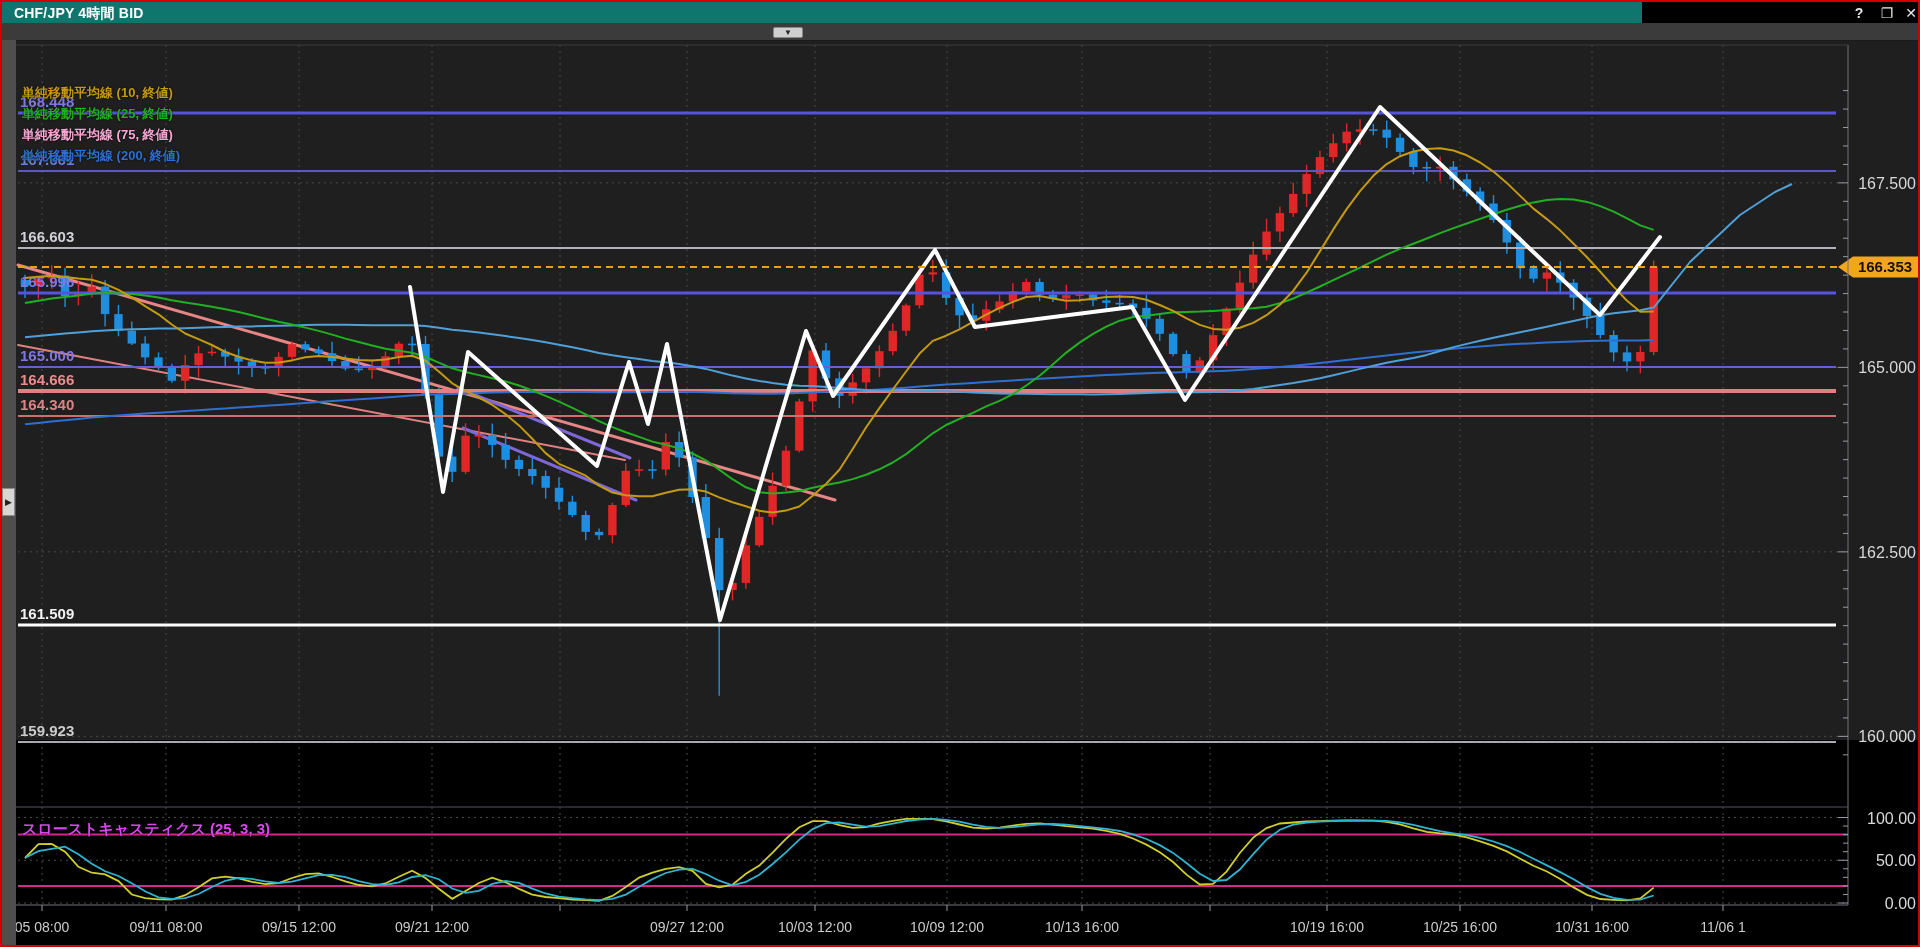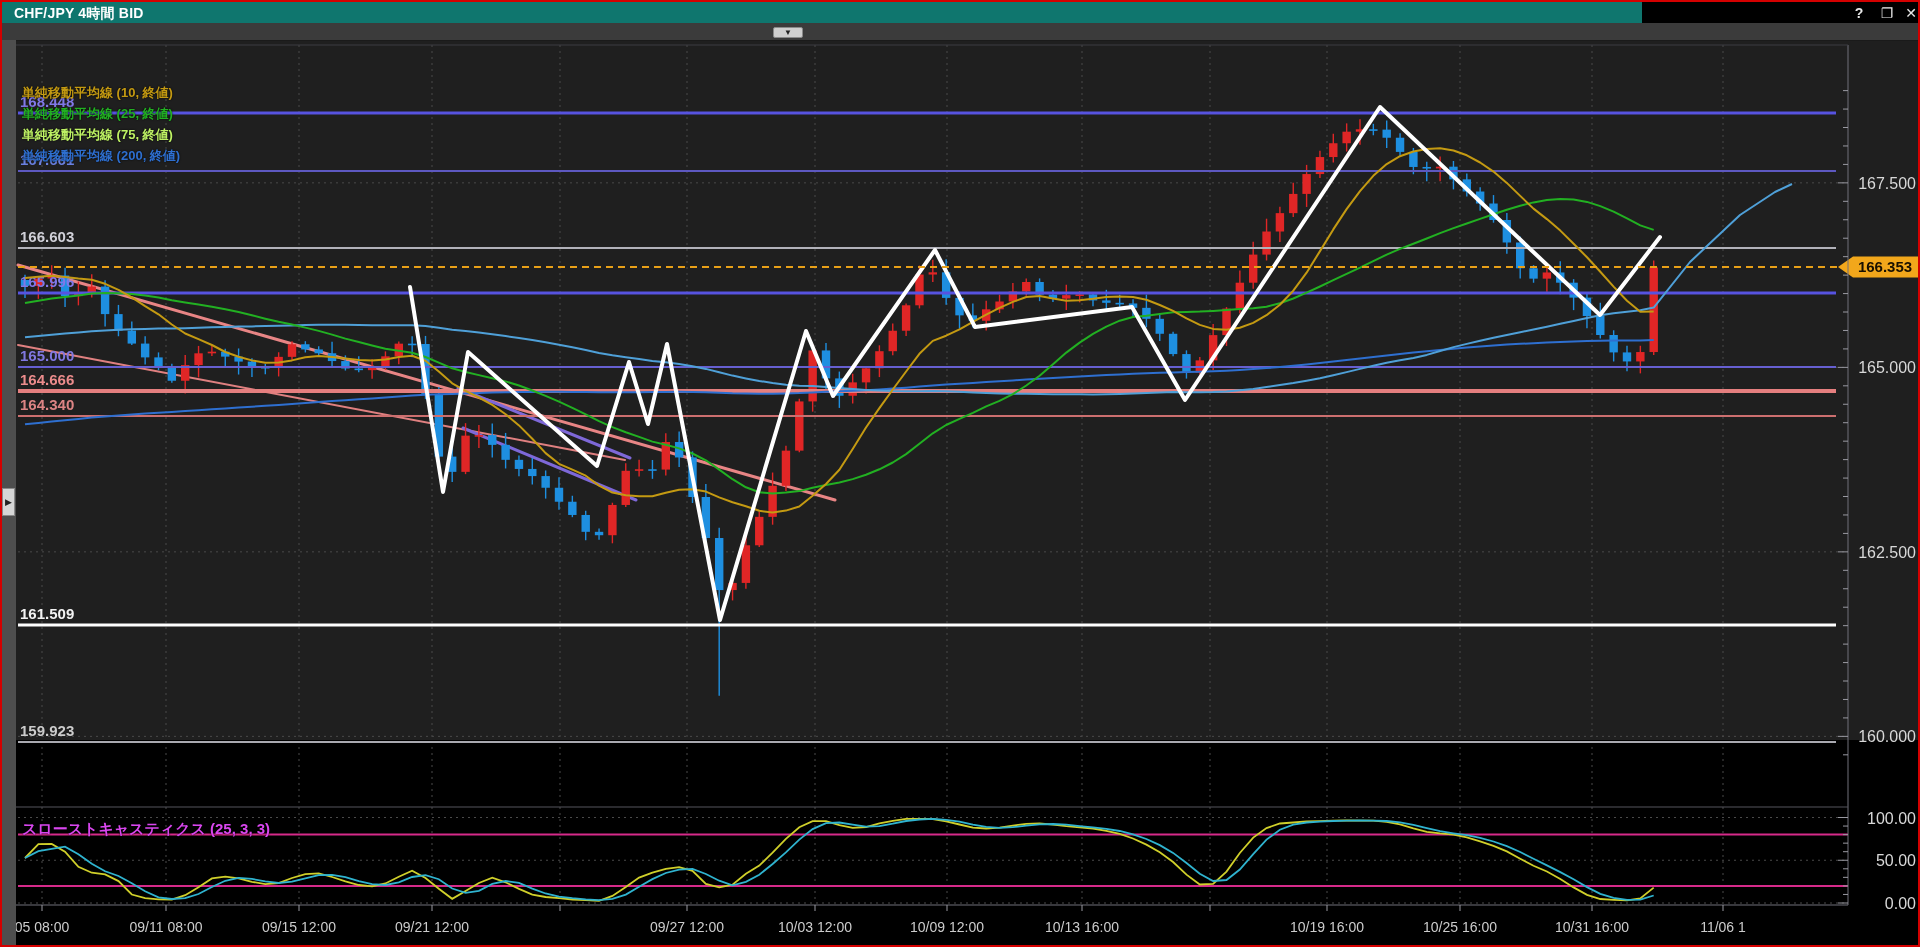--- a/index.html
+++ b/index.html
@@ -440,19 +440,19 @@
         <text x="1327" y="932" font-family="&quot;Liberation Sans&quot;,&quot;DejaVu Sans&quot;,sans-serif" fill="#cccccc" font-size="14" text-anchor="middle">10/19 16:00</text>
         <text x="1460" y="932" font-family="&quot;Liberation Sans&quot;,&quot;DejaVu Sans&quot;,sans-serif" fill="#cccccc" font-size="14" text-anchor="middle">10/25 16:00</text>
         <text x="1592" y="932" font-family="&quot;Liberation Sans&quot;,&quot;DejaVu Sans&quot;,sans-serif" fill="#cccccc" font-size="14" text-anchor="middle">10/31 16:00</text>
         <text x="1723" y="932" font-family="&quot;Liberation Sans&quot;,&quot;DejaVu Sans&quot;,sans-serif" fill="#cccccc" font-size="14" text-anchor="middle">11/06 1</text>
       </g>
     </svg>
 
   <div class="legend">
     <div class="legend-row" style="color: rgb(196, 154, 18);">単純移動平均線 (10, 終値)</div>
     <div class="legend-row" style="color: rgb(34, 176, 34);">単純移動平均線 (25, 終値)</div>
-    <div class="legend-row" style="color: #bef264;">単純移動平均線 (75, 終値)</div>
+    <div class="legend-row" style="color: #f9a8d4;">単純移動平均線 (75, 終値)</div>
     <div class="legend-row" style="color: rgb(46, 111, 208); text-align: center;">単純移動平均線 (200, 終値)</div>
   </div>
   <div class="stoch-legend" style="color: #d946ef;">スローストキャスティクス (25, 3, 3)</div>
 </div>
 
 <div class="frame"></div>
 
 </body></html>

